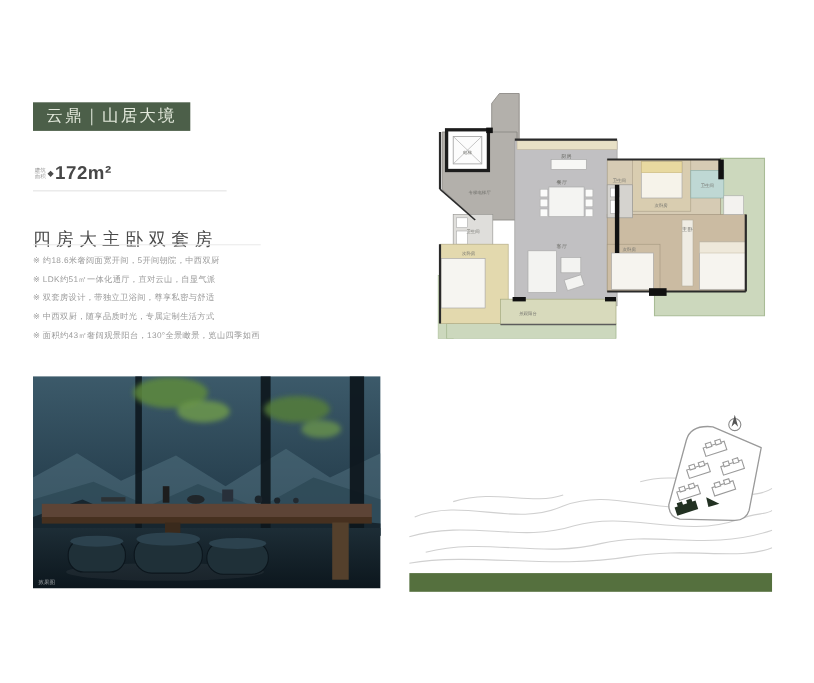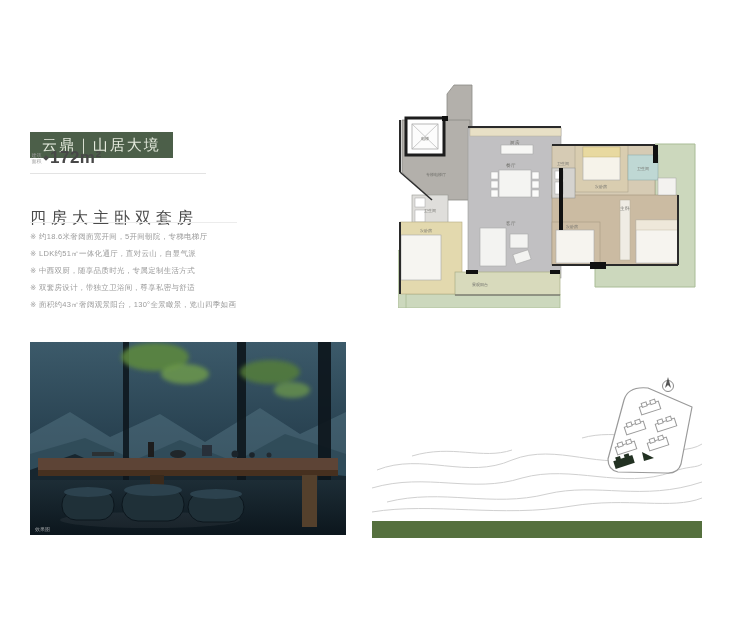--- a/index.html
+++ b/index.html
@@ -1,21 +1,21 @@
 <!DOCTYPE html>
 <html><head>
 <meta charset="utf-8">
 <style>
   html,body{margin:0;padding:0;background:#ffffff;}
   .page{position:relative;width:740px;height:621px;background:#ffffff;overflow:hidden;
         font-family:"Liberation Sans","DejaVu Sans",sans-serif;}
   
   .badge{position:absolute;left:30px;top:93px;height:26px;line-height:26px;
          padding:0 12px;background:#4c5f49;color:#e3e9dc;font-size:15px;
-         letter-spacing:2px;white-space:nowrap;margin-top:39px;}
+         letter-spacing:2px;white-space:nowrap;}
   .area-row{position:absolute;left:30px;top:148px;display:flex;align-items:center;}
   .area-icon{width:13px;font-size:5px;line-height:6px;color:#9a9a9a;
              word-break:break-all;text-align:center;}
   .area-dot{width:4px;height:4px;background:#4a4a4a;margin:0 2px 0 1px;transform:rotate(45deg);}
   .area-value{font-size:17px;color:#474747;font-weight:700;letter-spacing:0.5px;}
   .rule{position:absolute;height:1px;background:#e3e3e3;}
   .rule-1{left:30px;top:173px;width:176px;}
   .rule-2{left:30px;top:222px;width:207px;background:#ececec;}
   .headline{position:absolute;left:30px;top:194px;font-size:16px;color:#4a4a4a;
             letter-spacing:5px;font-weight:500;white-space:nowrap;margin-top:14px;}
@@ -42,24 +42,24 @@
     <div class="area-icon">建筑面积</div>
     <div class="area-dot"></div>
     <div class="area-value">172m²</div>
   </div>
   <div class="rule rule-1"></div>
 
   <div class="headline">四房大主卧双套房</div>
   <div class="rule rule-2"></div>
 
   <div class="features">
-    <div class="feature-line">※ 约18.6米奢阔面宽开间，5开间朝院，专梯电梯厅</div>
+    <div class="feature-line">※ 约18.6米奢阔面宽开间，5开间朝院，中西双厨</div>
     <div class="feature-line">※ LDK约51㎡一体化通厅，直对云山，自显气派</div>
+    <div class="feature-line">※ 双套房设计，带独立卫浴间，尊享私密与舒适</div>
     <div class="feature-line">※ 中西双厨，随享品质时光，专属定制生活方式</div>
-    <div class="feature-line">※ 双套房设计，带独立卫浴间，尊享私密与舒适</div>
     <div class="feature-line">※ 面积约43㎡奢阔观景阳台，130°全景瞰景，览山四季如画</div>
   </div>
 
   <div class="floorplan">
     <svg width="298" height="226" viewBox="0 0 298 226">
 
       <polygon points="257,62 297,62 297,205 197,205 197,183 257,183" fill="#ccd8bd" stroke="#a9bc96" stroke-width="1"></polygon>
       <polygon points="0,168 14,180 14,226 0,226" fill="#ccd8bd" stroke="#a9bc96" stroke-width="0.8"></polygon>
       <polygon points="8,212 162,212 162,226 8,226" fill="#ccd8bd" stroke="#a9bc96" stroke-width="0.8"></polygon>
 

